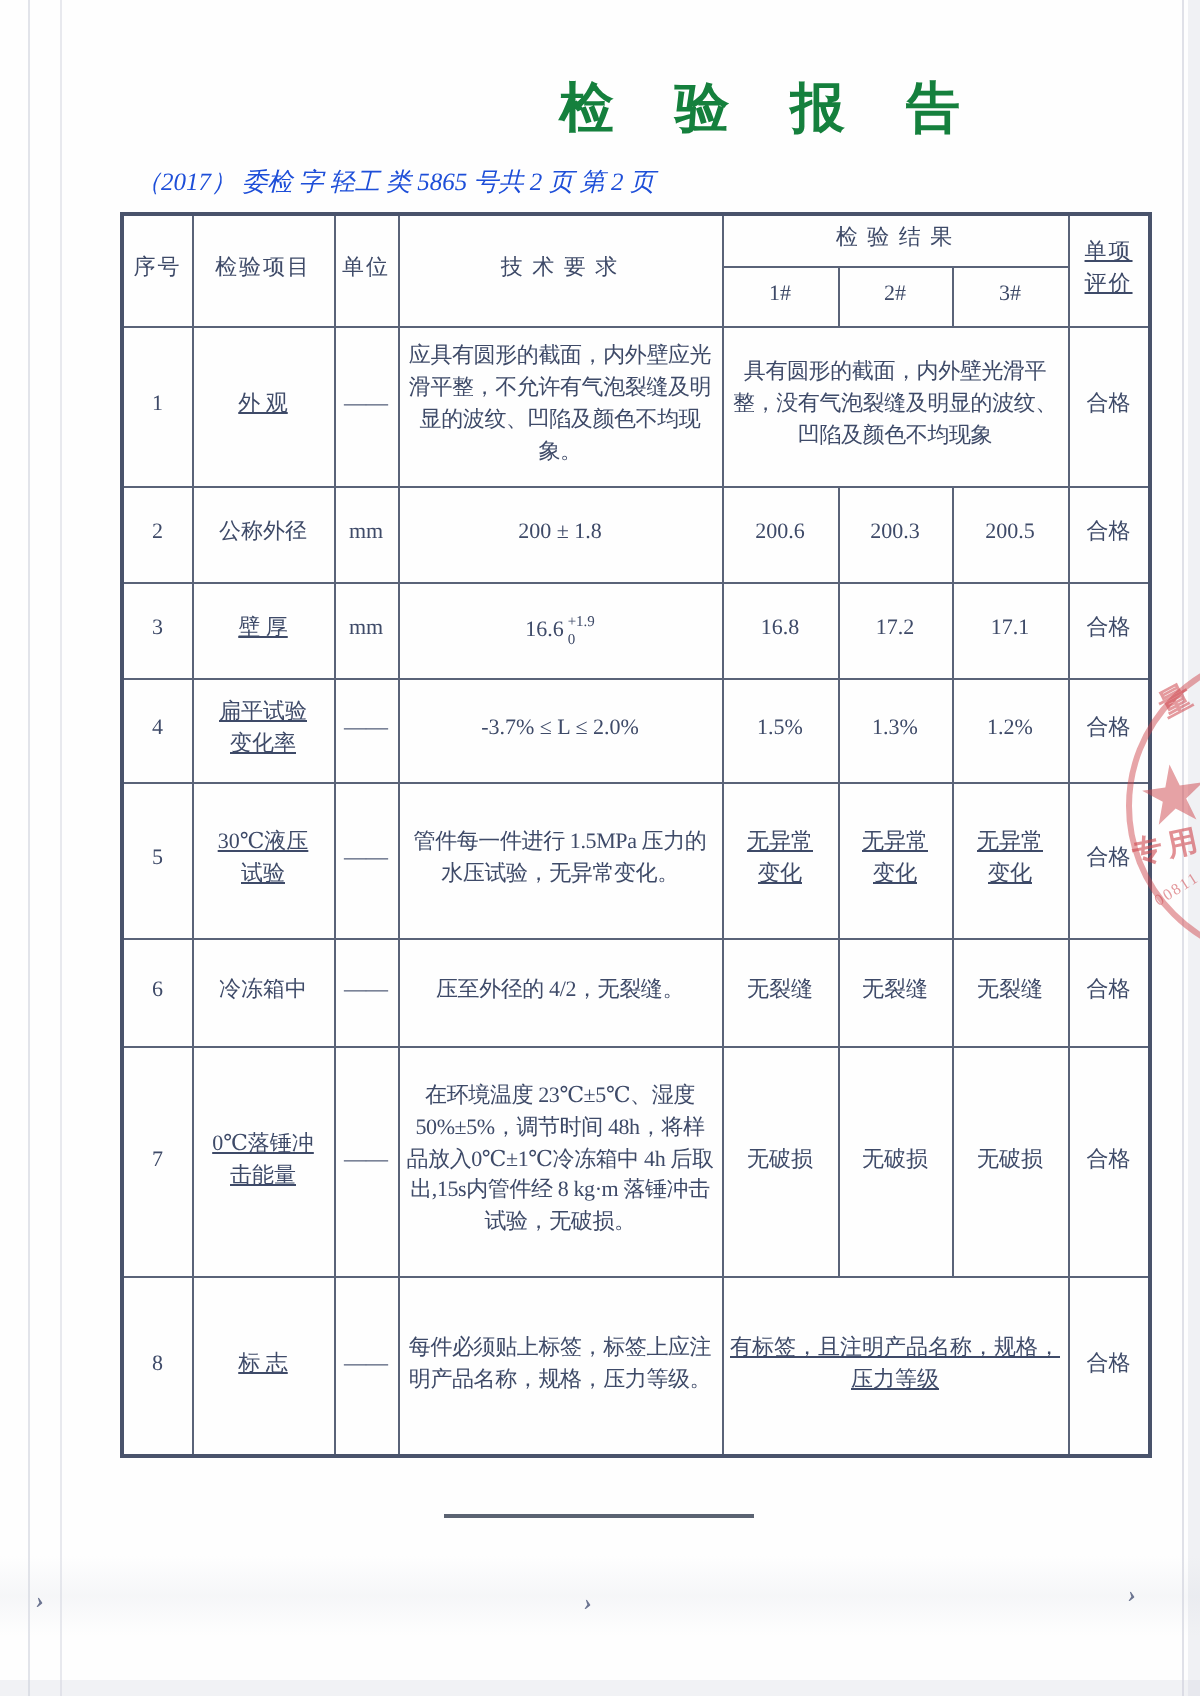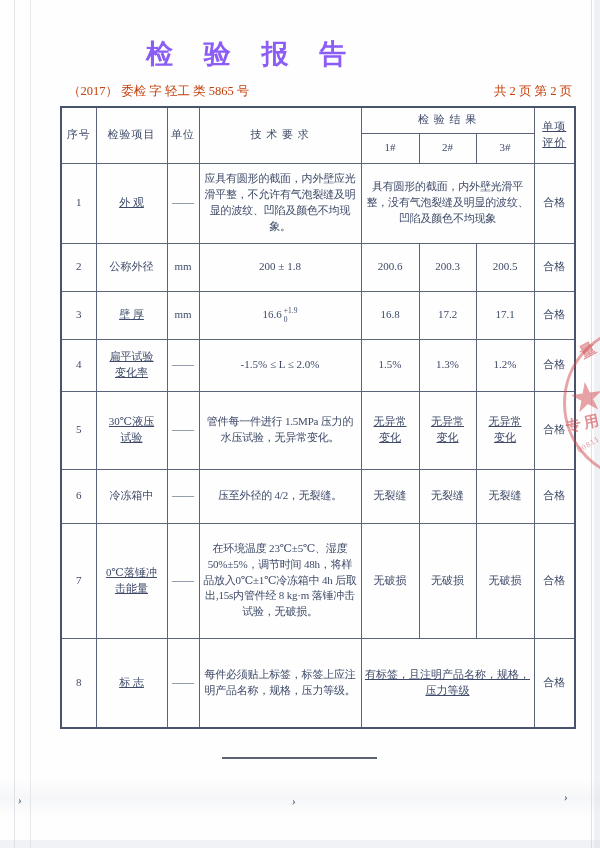--- a/index.html
+++ b/index.html
@@ -11,25 +11,25 @@
   
   .edge-left{position:absolute;left:14px;top:0;width:1px;height:848px;background:rgba(175,180,198,.35);}
   .edge-left2{position:absolute;left:30px;top:0;width:1px;height:848px;background:rgba(175,180,198,.28);}
   .edge-right{position:absolute;left:591px;top:0;width:1px;height:848px;background:rgba(175,180,198,.38);}
   .edge-right-strip{position:absolute;left:594px;top:0;width:6px;height:848px;background:rgba(210,213,222,.30);}
   .bottom-shade{position:absolute;left:0;top:778px;width:600px;height:40px;
     background:linear-gradient(180deg,rgba(208,212,222,.0),rgba(208,212,222,.18),rgba(208,212,222,.0));}
   .bottom-edge{position:absolute;left:0;top:840px;width:600px;height:8px;background:rgba(205,208,218,.25);}
 
   .title{
-    position:absolute;top:36px;left:0;width:492px;text-align:center;
-    font-size:27px;font-weight:bold;color:#8b5cf6;letter-spacing:12px;text-indent:12px;
-  }
-  .docline{position:absolute;top:83px;left:68px;width:504px;display:flex;justify-content:space-between;
-    font-size:12.5px;color:#c2410c;}
+    position:absolute;top:36px;left:0;width:492px;text-align:right;
+    font-size:27px;font-weight:bold;color:#15803d;letter-spacing:12px;text-indent:12px;
+  }
+  .docline{position:absolute;top:83px;left:68px;width:504px;display:flex;
+    font-size:12.5px;color:#1d4ed8;font-style:italic;}
 
   table.report{
     position:absolute;left:60px;top:106px;width:514px;
     border-collapse:collapse;table-layout:fixed;
     border:2px solid #49536b;
     color:#3e4a68;
   }
   table.report td{
     border:1px solid #5a6378;
     font-size:11px;line-height:1.45;
@@ -141,21 +141,21 @@
       <td>17.2</td>
       <td>17.1</td>
       <td>合格</td>
     </tr>
 
     <tr style="height:52px">
       <td>4</td>
       <td class="pre">扁平试验
 变化率</td>
       <td>——</td>
-      <td>-1.5% ≤ L ≤ 2.0%</td>
+      <td>-3.7% ≤ L ≤ 2.0%</td>
       <td>1.5%</td>
       <td>1.3%</td>
       <td>1.2%</td>
       <td>合格</td>
     </tr>
 
     <tr style="height:78px">
       <td>5</td>
       <td class="pre">30℃液压
 试验</td>

